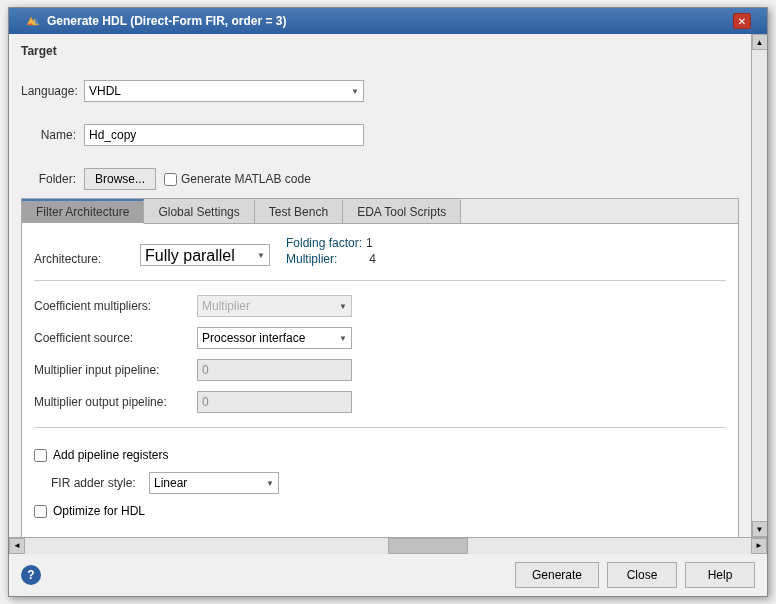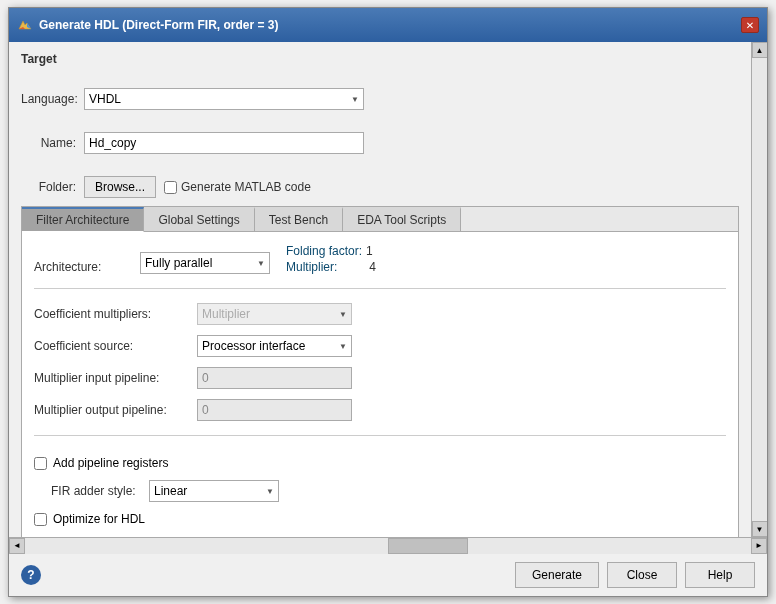--- a/index.html
+++ b/index.html
@@ -19,25 +19,25 @@
       height: 590px;
       background: #f0f0f0;
       border: 1px solid #888;
       box-shadow: 2px 2px 8px rgba(0,0,0,0.4);
       display: flex;
       flex-direction: column;
     }
     .title-bar {
       background: linear-gradient(to bottom, #4a7ab5, #2d5fa0);
       color: white;
-      padding: 4px 8px;
+      padding: 4px 16px;
       display: flex;
       align-items: center;
       justify-content: space-between;
-      height: 34px;
+      height: 26px;
       flex-shrink: 0;
     }
     .title-bar-left {
       display: flex;
       align-items: center;
       gap: 6px;
     }
     .title-icon {
       width: 16px;
       height: 16px;
@@ -223,21 +223,21 @@
       top: 50%;
       transform: translateY(-50%);
       pointer-events: none;
       color: #555;
     }
     .arch-select {
       height: 22px;
       width: 130px;
       border: 1px solid #aaa;
       background: white;
-      font-size: 12px;
+      font-size: 16px;
       padding: 0 4px;
       padding-right: 20px;
       cursor: pointer;
       appearance: none;
       -webkit-appearance: none;
     }
     .folding-info {
       display: flex;
       flex-direction: column;
       font-size: 12px;

